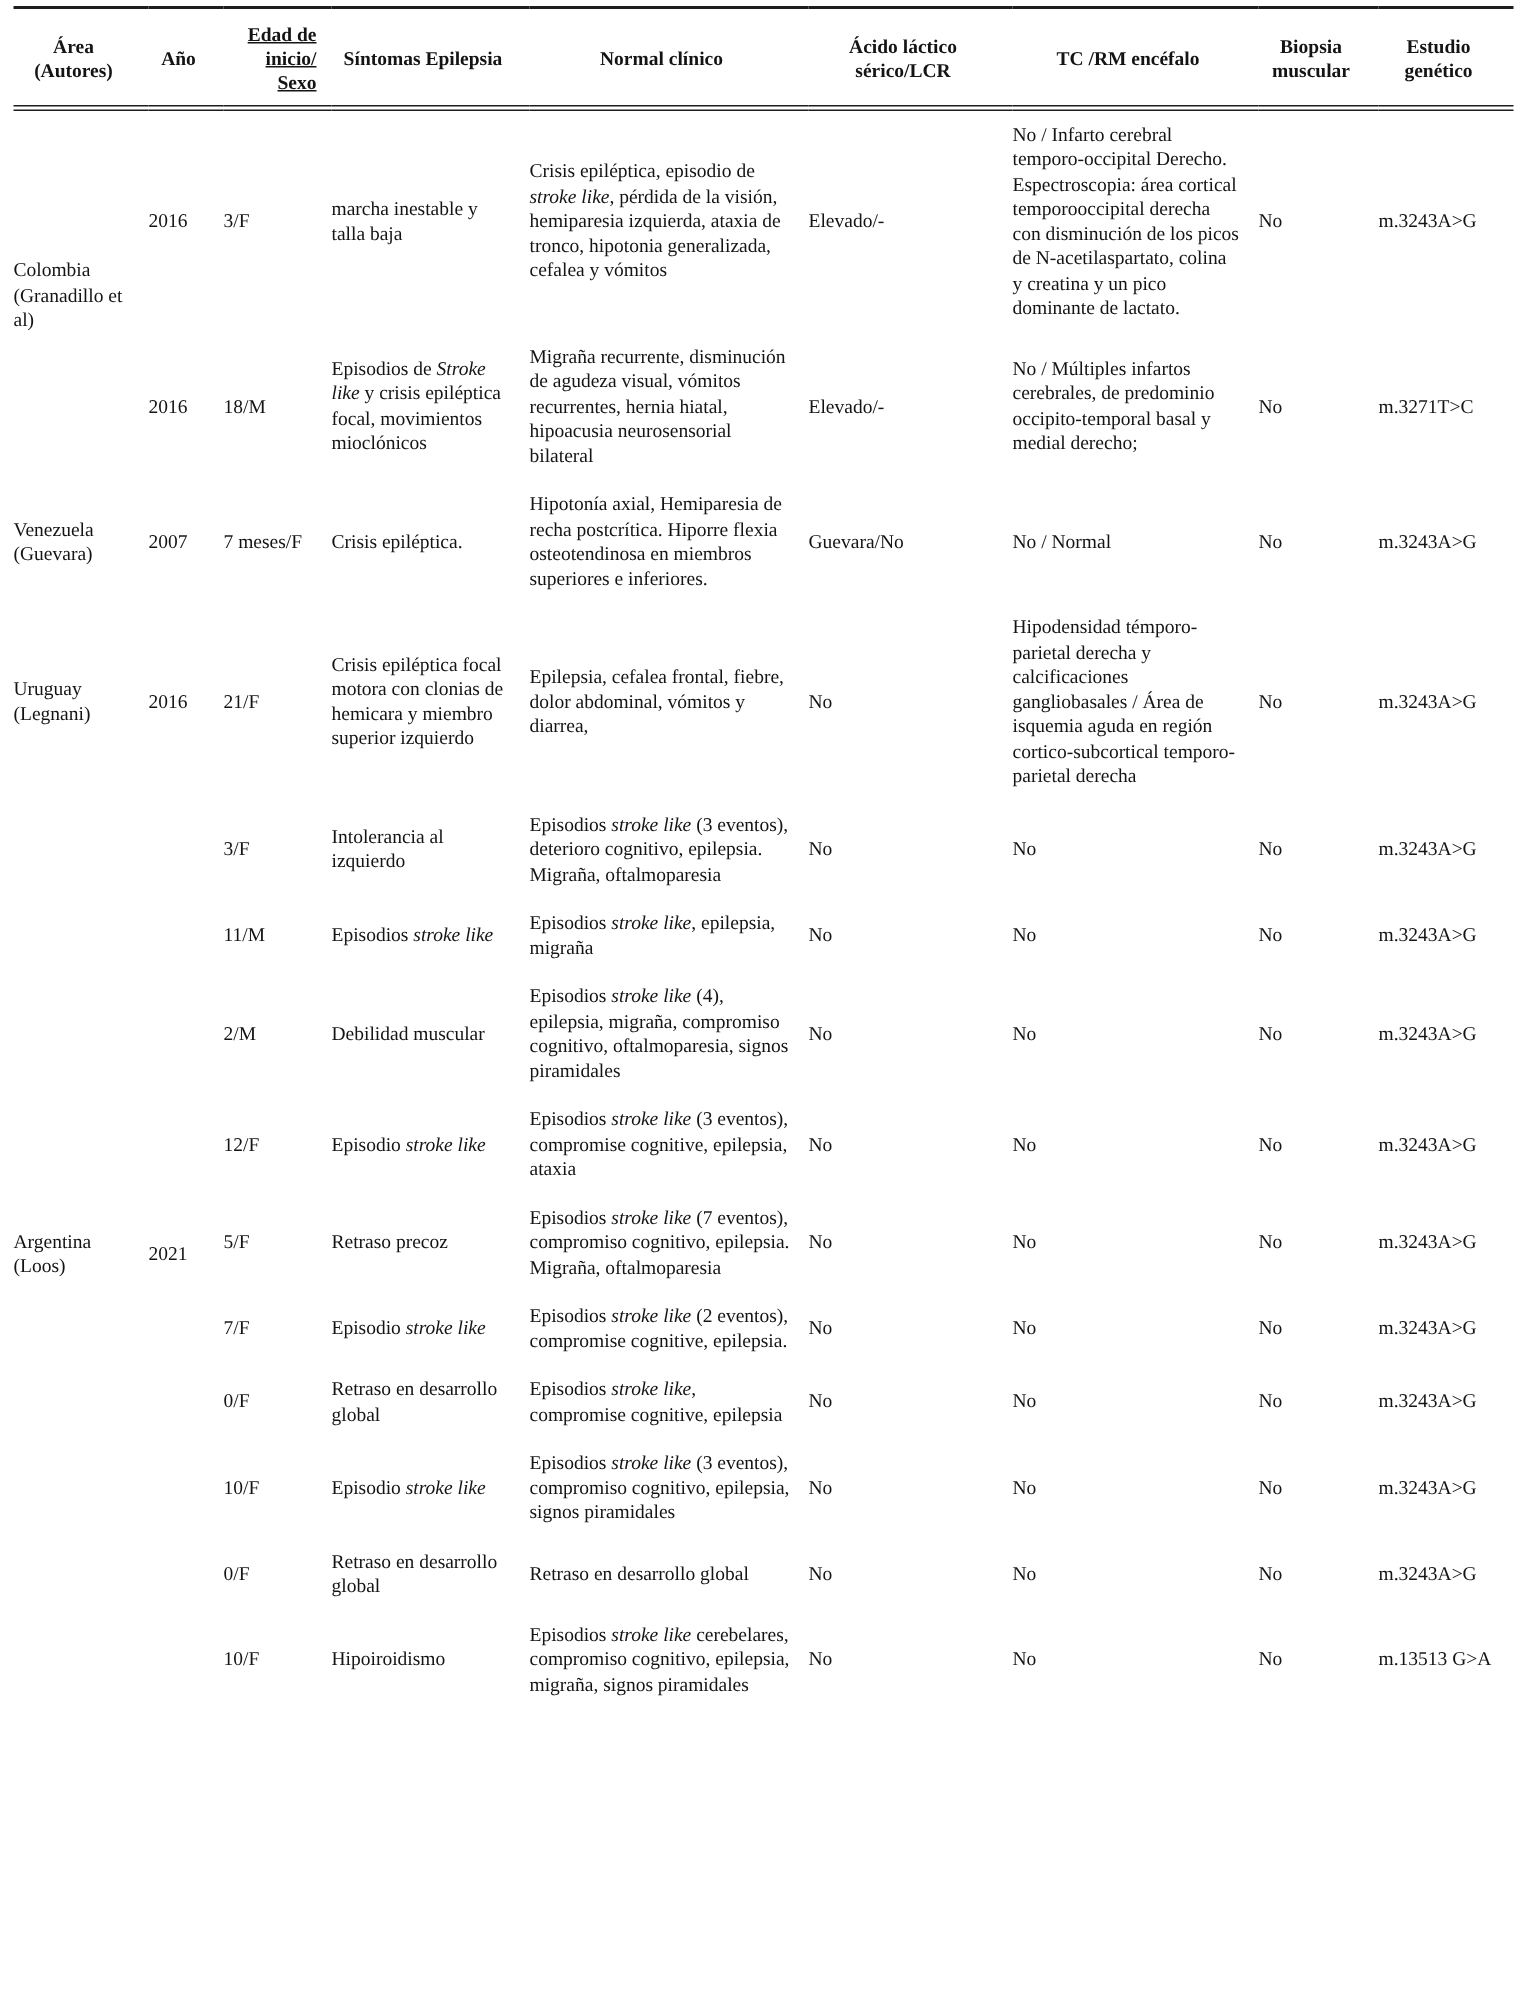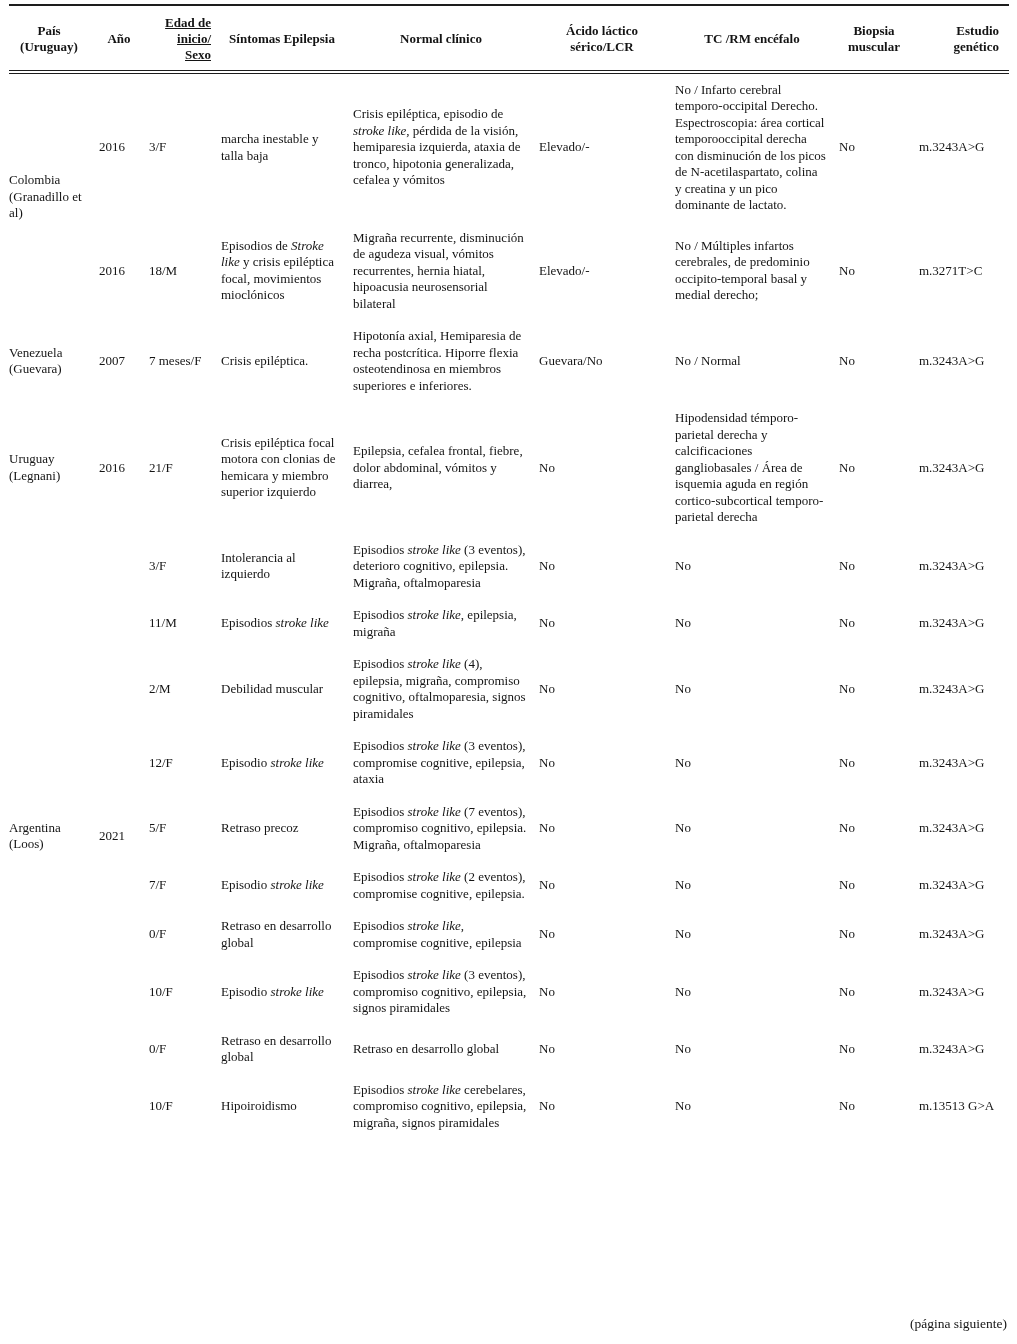--- a/index.html
+++ b/index.html
@@ -22,21 +22,21 @@
   .col-pais{width:90px}.col-ano{width:50px}.col-edad{width:72px}
   .col-sintomas{width:132px}.col-cuadro{width:186px}.col-acido{width:136px}
   .col-tcrm{width:164px}.col-biopsia{width:80px}.col-estudio{width:90px}
   th {
     font-weight:bold; font-size:13px; line-height:1.22;
     text-align:center; vertical-align:middle;
     padding:9px 10px 7px 0;
     border-bottom:4px double #1d1d1d;
   }
   th.th-edad { text-align:right;text-decoration:underline; }
-  th.th-estudio { text-align:right; }
+  th.th-estudio { text-align:center; }
   td {
     font-size:13px; line-height:1.27;
     text-align:left; vertical-align:middle;
     padding:8px 12px 8px 0;
     word-wrap:break-word;
   }
   td.td-pais { font-weight:normal; }
   .footer {
     margin-top:auto;
     width:1000px;
@@ -57,21 +57,21 @@
         <col class="col-edad">
       <col class="col-sintomas">
         <col class="col-cuadro">
         <col class="col-acido">
       <col class="col-tcrm">
         <col class="col-biopsia">
         <col class="col-estudio">
     </colgroup>
     <thead>
       <tr id="header-row">
-          <th class="th-pais">País (Uruguay)</th>
+          <th class="th-pais">Área (Autores)</th>
           <th class="th-ano">Año</th>
           <th class="th-edad">Edad de inicio/ Sexo</th>
           <th class="th-sintomas">Síntomas Epilepsia</th>
           <th class="th-cuadro">Normal clínico</th>
           <th class="th-acido">Ácido láctico sérico/LCR</th>
           <th class="th-tcrm">TC /RM encéfalo</th>
           <th class="th-biopsia">Biopsia muscular</th>
           <th class="th-estudio">Estudio genético</th>
         </tr>
     </thead>
@@ -207,15 +207,14 @@
           <td class="td-sintomas">Hipoiroidismo</td>
           <td class="td-cuadro">Episodios <i>stroke like</i> cerebelares, compromiso cognitivo, epilepsia, migraña, signos piramidales</td>
           <td class="td-acido">No</td>
           <td class="td-tcrm">No</td>
           <td class="td-biopsia">No</td>
           <td class="td-estudio">m.13513 G&gt;A</td>
         </tr>
       </tbody>
   </table>
 
-  <div class="footer">(página siguiente)</div>
 
 </div>
 
 </body></html>

